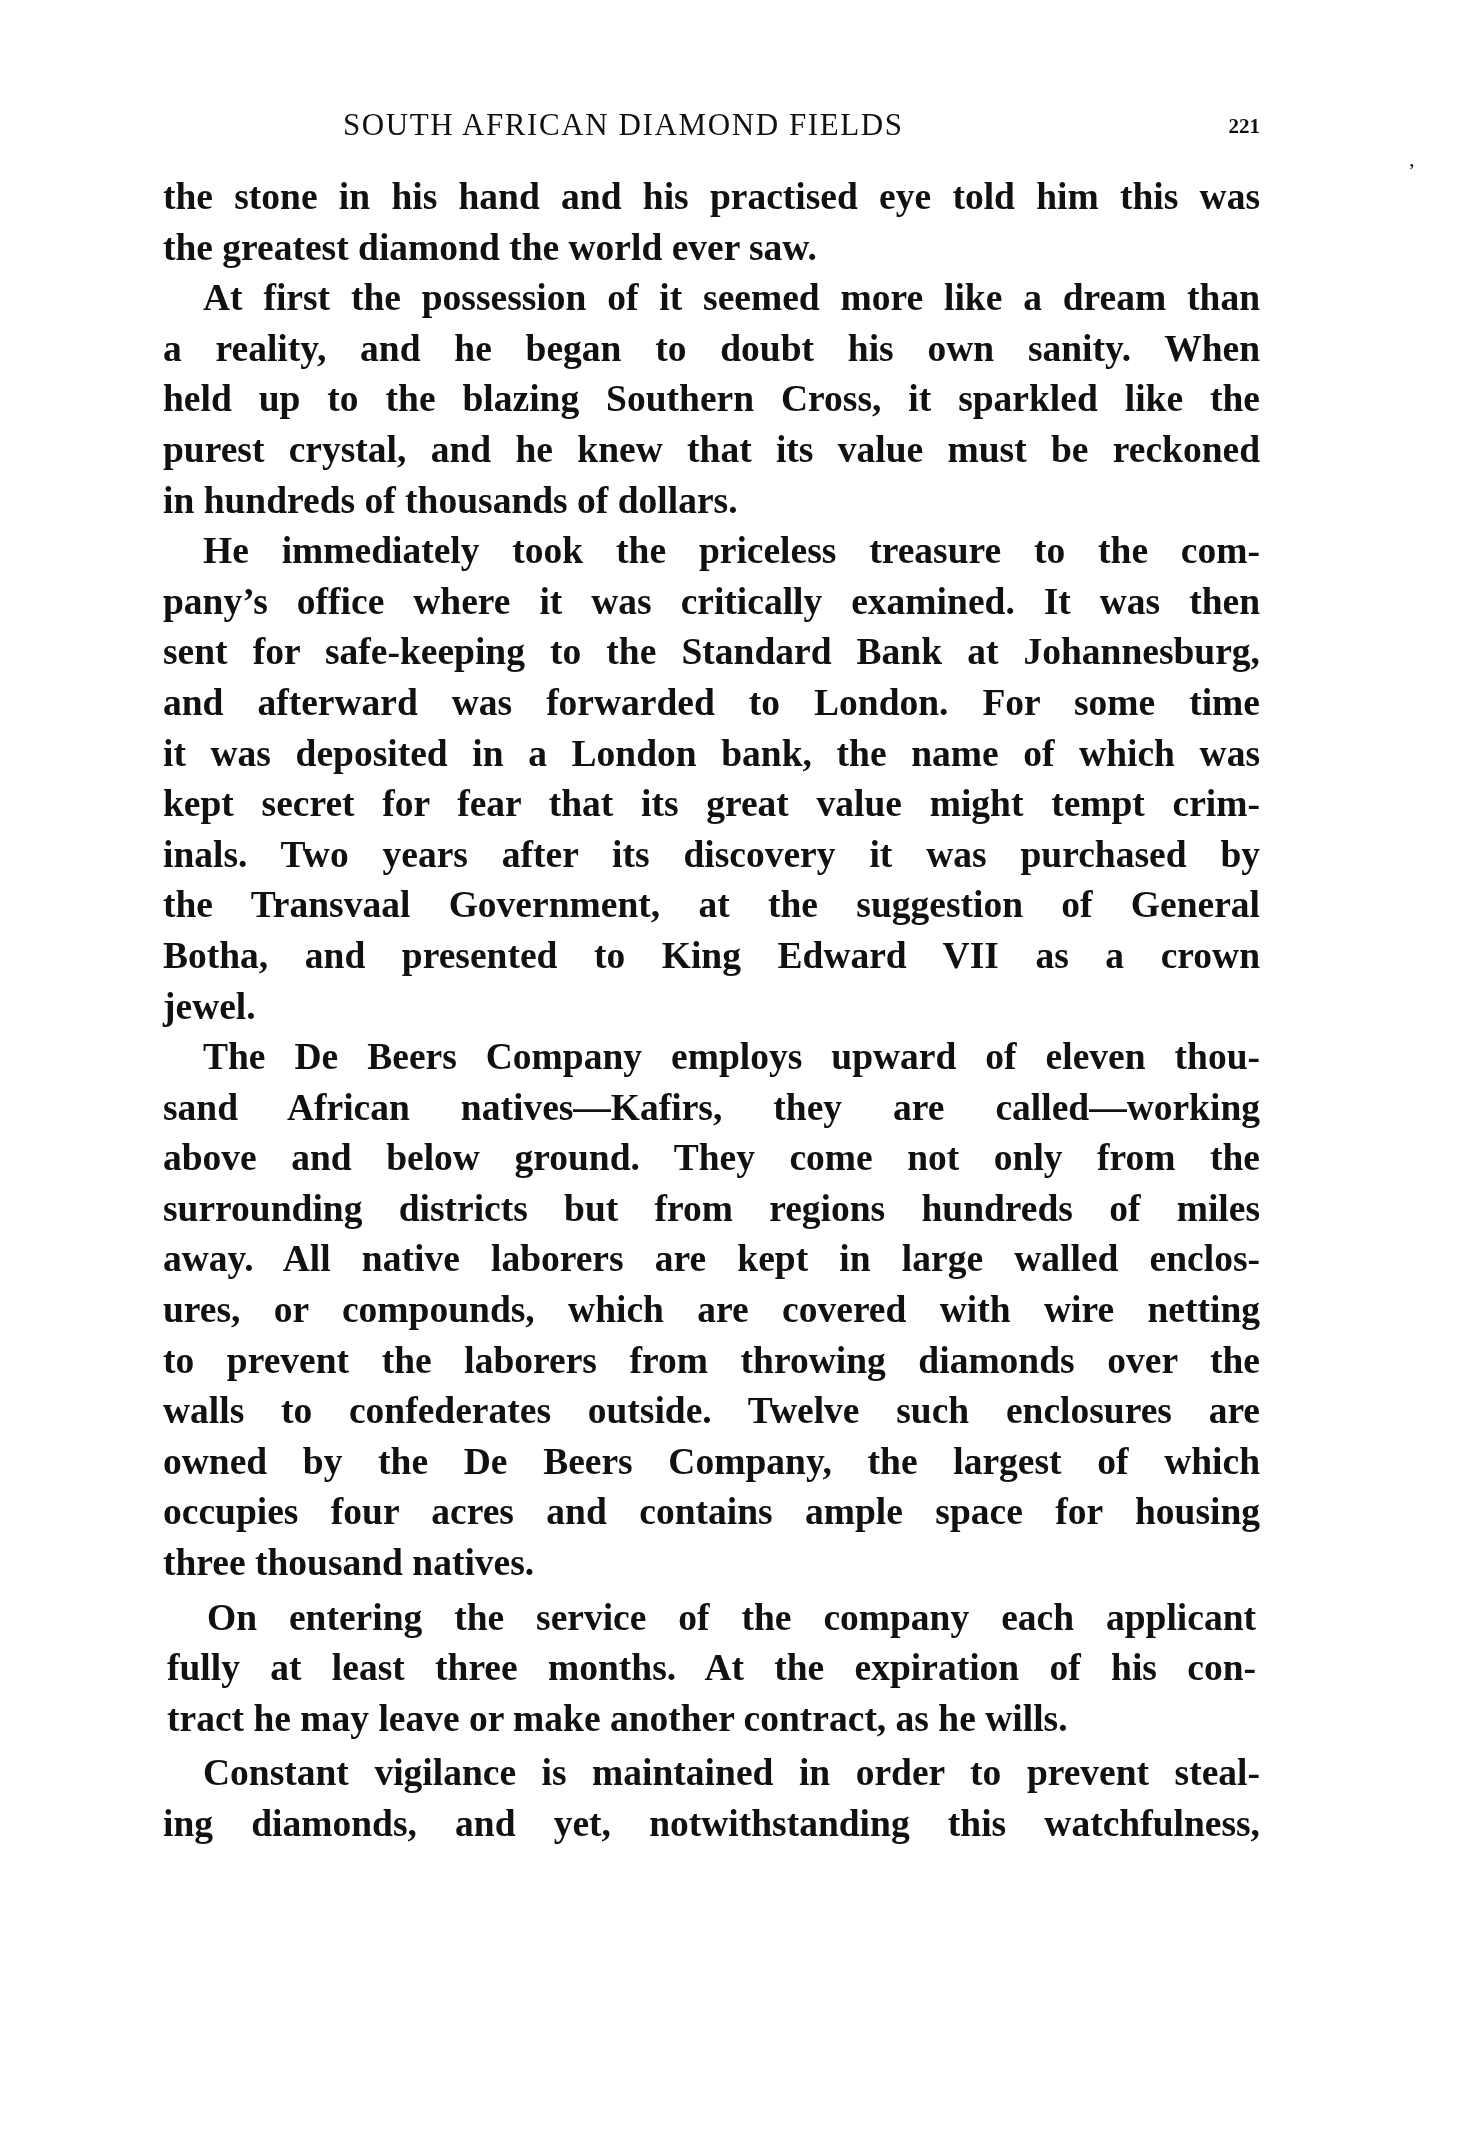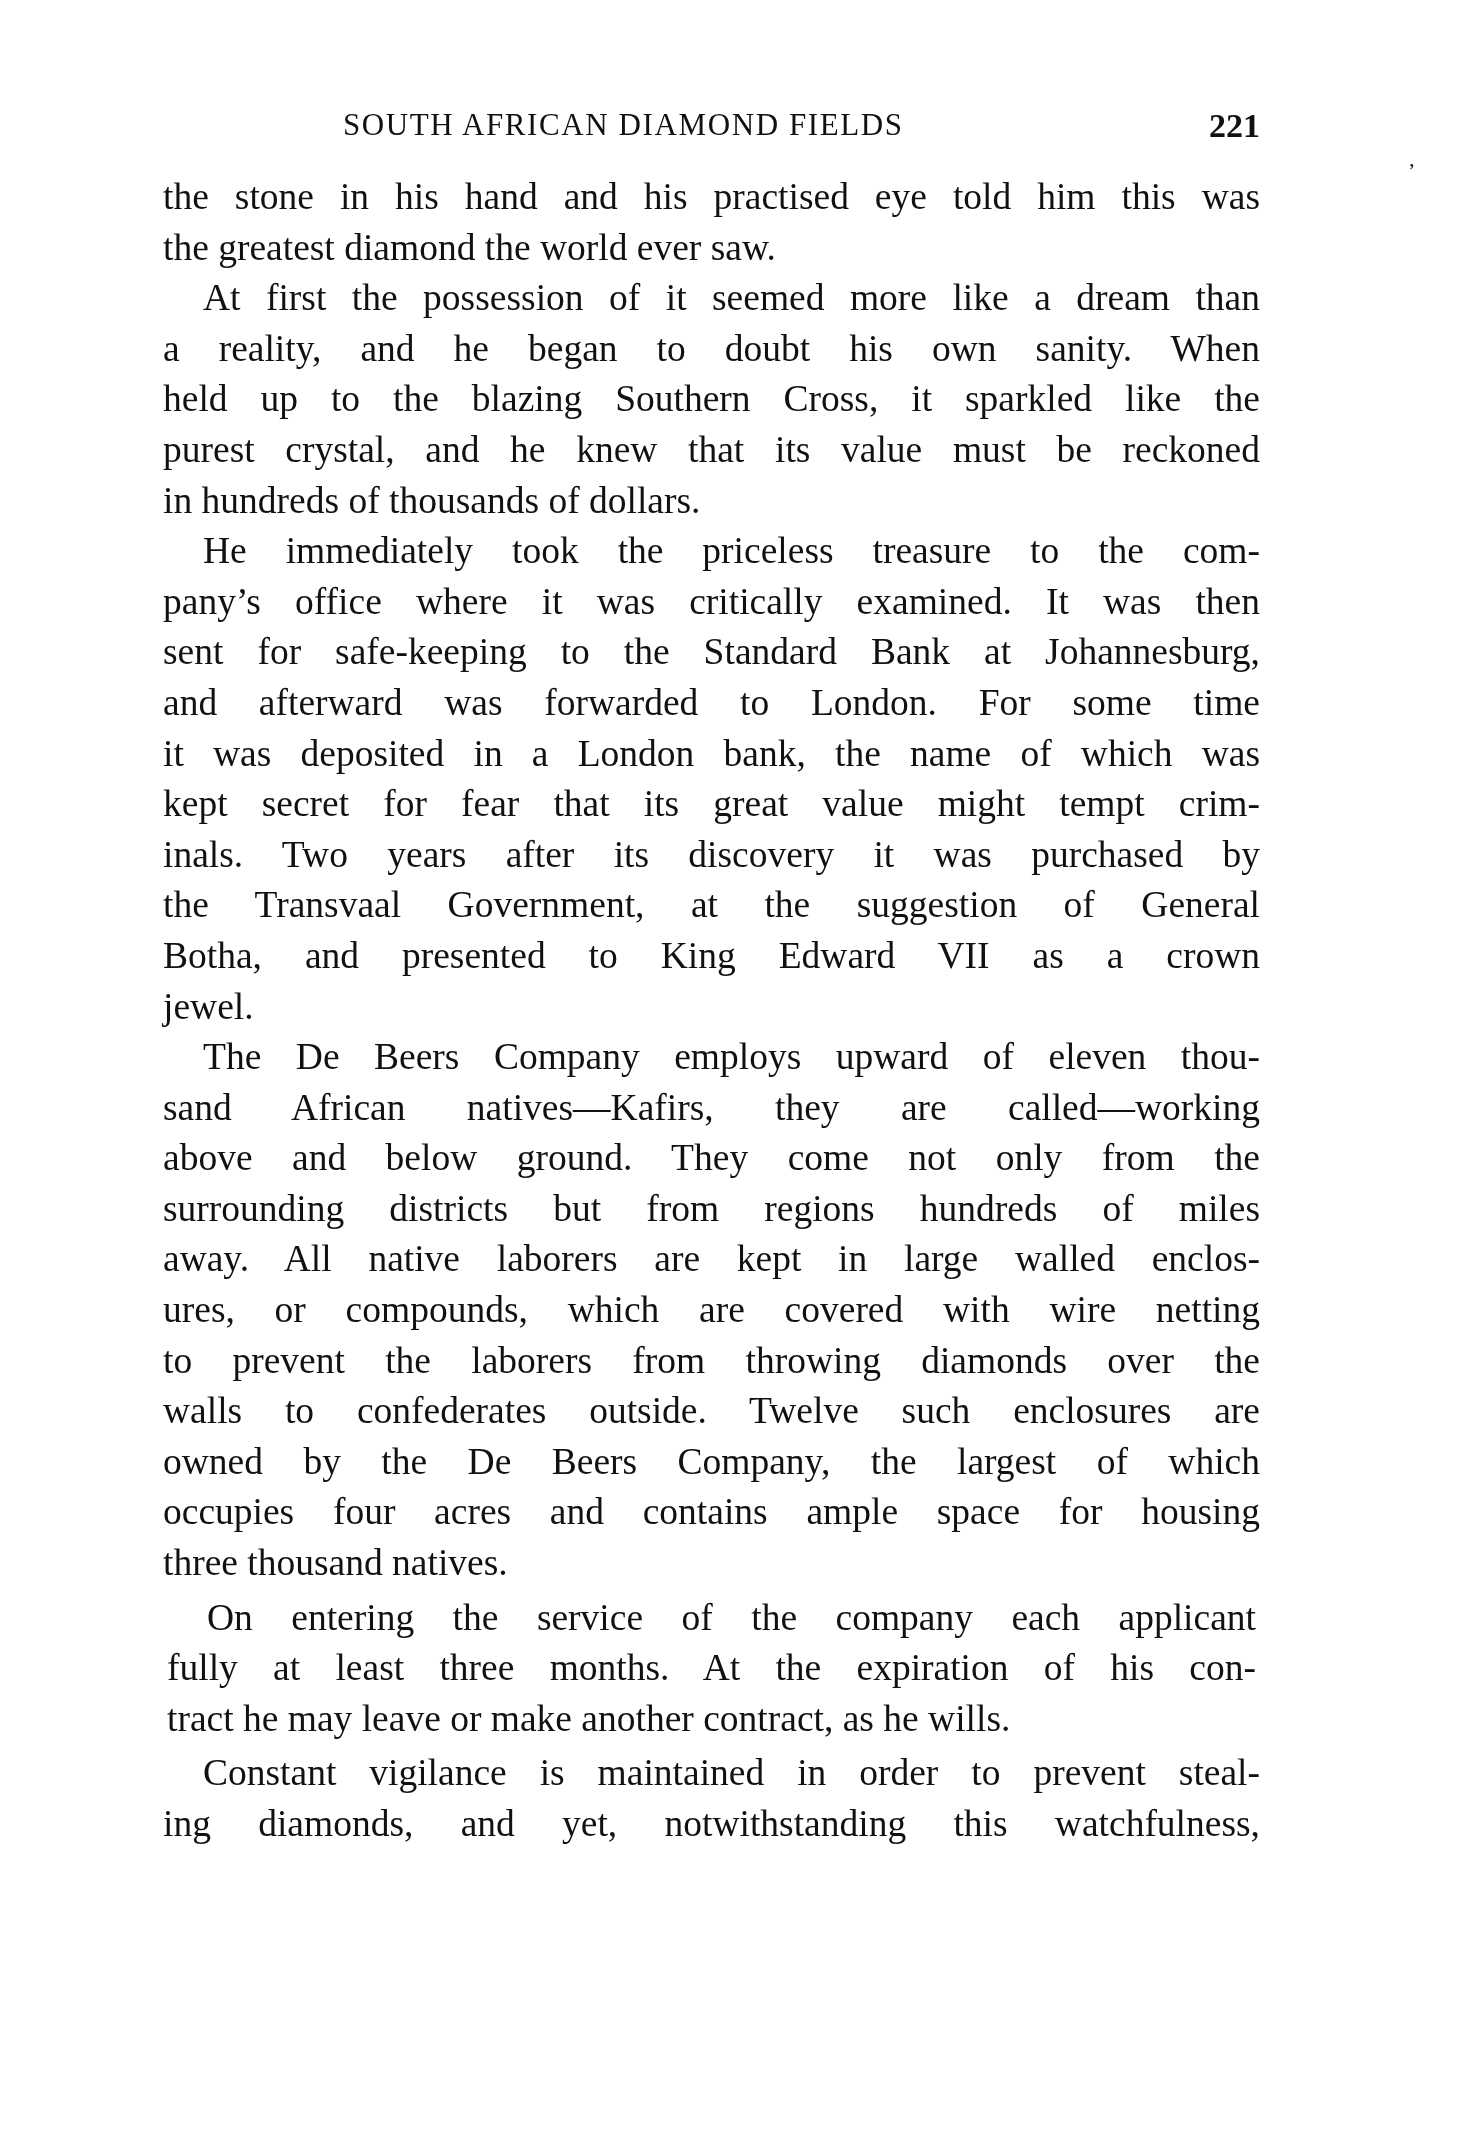--- a/index.html
+++ b/index.html
@@ -29,21 +29,21 @@
       font-size: 31px;
       letter-spacing: 1.6px;
       line-height: 50px;
       white-space: nowrap;
       text-align: right;
     }
     .page-number {
       position: absolute;
       right: 0;
       top: 0;
-      font-size: 34px;
+      font-size: 21px;
       font-weight: bold;
       line-height: 52px;
     }
     .margin-mark {
       position: absolute;
       left: 1408px;
       top: 160px;
       font-size: 22px;
       line-height: 22px;
     }
@@ -54,20 +54,21 @@
       width: 1097px;
       font-size: 37.5px;
       line-height: 50.6px;
     }
     .line {
       display: block;
       white-space: nowrap;
       text-align: justify;
       text-align-last: justify;
       height: 50.6px;
+      font-weight: bold;
     }
     .line.last {
       text-align-last: left;
     }
     .line.indent {
       padding-left: 40px;
     }
   </style>
 </head>
 <body>

